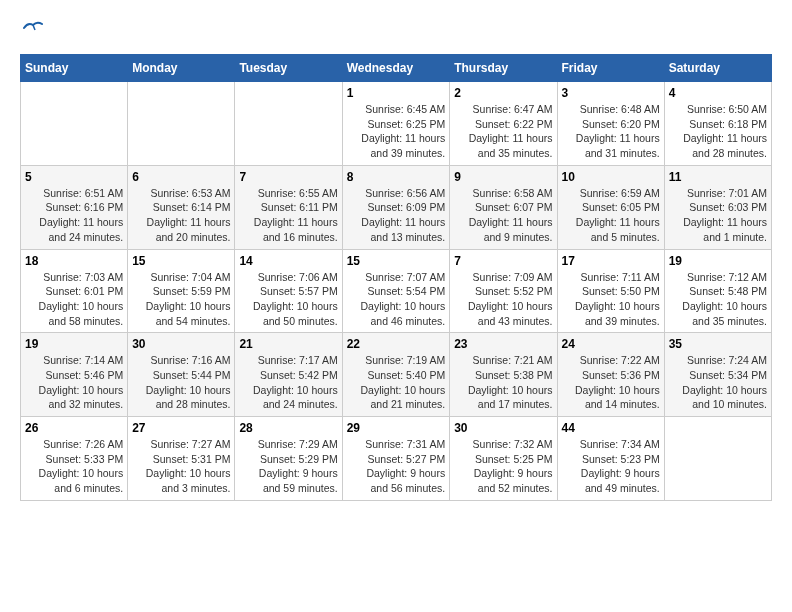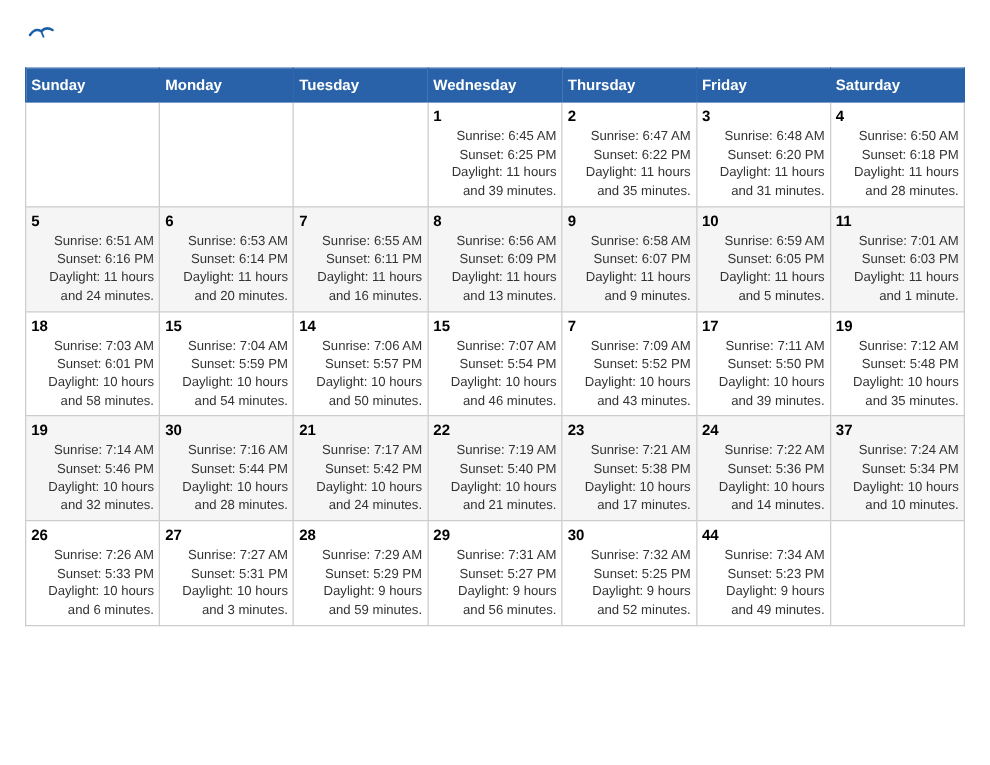--- a/index.html
+++ b/index.html
@@ -208,21 +208,21 @@
         </td>
         <td>
           <span class="day-number">23</span>
           <div class="day-info">Sunrise: 7:21 AM<br>Sunset: 5:38 PM<br>Daylight: 10 hours<br>and 17 minutes.</div>
         </td>
         <td>
           <span class="day-number">24</span>
           <div class="day-info">Sunrise: 7:22 AM<br>Sunset: 5:36 PM<br>Daylight: 10 hours<br>and 14 minutes.</div>
         </td>
         <td>
-          <span class="day-number">37</span>
+          <span class="day-number">35</span>
           <div class="day-info">Sunrise: 7:24 AM<br>Sunset: 5:34 PM<br>Daylight: 10 hours<br>and 10 minutes.</div>
         </td>
       </tr>
       <tr>
         <td>
           <span class="day-number">26</span>
           <div class="day-info">Sunrise: 7:26 AM<br>Sunset: 5:33 PM<br>Daylight: 10 hours<br>and 6 minutes.</div>
         </td>
         <td>
           <span class="day-number">27</span>

